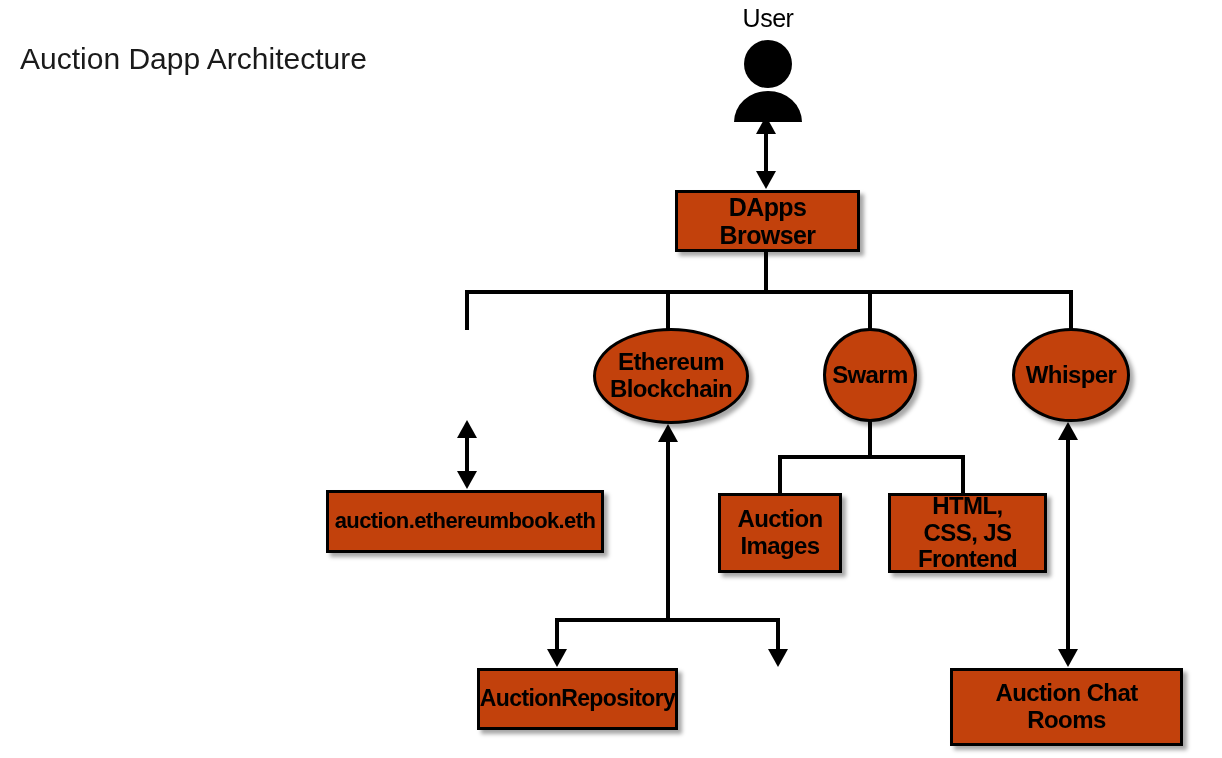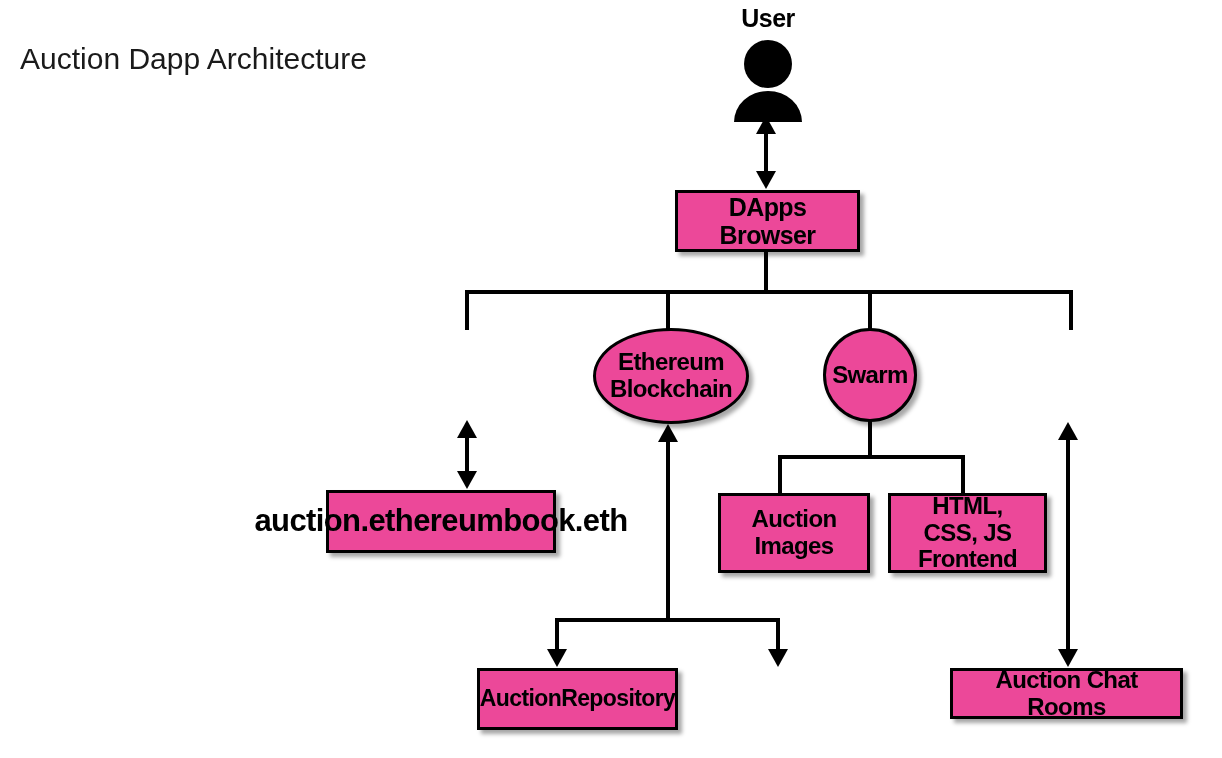--- a/index.html
+++ b/index.html
@@ -25,33 +25,33 @@
     letter-spacing: 0px;
     white-space: nowrap;
   }
   #user-label {
     position: absolute;
     left: 688px;
     top: 4px;
     width: 160px;
     text-align: center;
     font-size: 25px;
-    font-weight: 700;
+    font-weight: 400;
     color: #000;
     letter-spacing: -0.5px;
   }
   #user-icon {
     position: absolute;
     left: 733px;
     top: 40px;
   }
   .node {
     position: absolute;
     box-sizing: border-box;
-    background: #ec4899;
+    background: #c2410c;
     border: 3px solid #000000;
     box-shadow: 4px 4px 4px rgba(0,0,0,0.35);
     display: flex;
     align-items: center;
     justify-content: center;
     text-align: center;
     color: #000000;
     font-size: 24px;
     font-weight: 700;
     line-height: 1.12;
@@ -61,26 +61,26 @@
   }
   .ellipse {
     border-radius: 50%;
     border-width: 3.5px;
   }
   #node-dapps-browser   { left: 675px; top: 190px; width: 185px; height: 62px; font-size: 25px; }
   #node-ens             { left: 422px; top: 328px; width: 92px;  height: 92px; }
   #node-ethereum        { left: 593px; top: 328px; width: 156px; height: 96px; }
   #node-swarm           { left: 823px; top: 328px; width: 94px;  height: 94px; }
   #node-whisper         { left: 1012px; top: 328px; width: 118px; height: 94px; }
-  #node-ens-domain      { left: 326px; top: 490px; width: 230px; height: 63px; font-size: 31px; }
-  #node-auction-images  { left: 718px; top: 493px; width: 152px; height: 80px; }
+  #node-ens-domain      { left: 326px; top: 490px; width: 278px; height: 63px; font-size: 22px; }
+  #node-auction-images  { left: 718px; top: 493px; width: 124px; height: 80px; }
   #node-frontend        { left: 888px; top: 493px; width: 159px; height: 80px; }
   #node-auction-repo    { left: 477px; top: 668px; width: 201px; height: 62px; font-size: 23px; }
   #node-deed-repo       { left: 678px; top: 668px; width: 201px; height: 62px; font-size: 23px; }
-  #node-chat-rooms      { left: 950px; top: 668px; width: 233px; height: 51px; font-size: 24px; }
+  #node-chat-rooms      { left: 950px; top: 668px; width: 233px; height: 78px; font-size: 24px; }
   #connector-layer {
     position: absolute;
     left: 0;
     top: 0;
     z-index: 1;
     pointer-events: none;
   }
   #connector-layer line { stroke: #000000; stroke-width: 4; }
   #connector-layer polygon { fill: #000000; stroke: none; }
 </style>
@@ -142,20 +142,21 @@
       <line x1="1068" y1="436" x2="1068" y2="654"></line>
       <polygon points="1068,422 1058,440 1078,440"></polygon>
       <polygon points="1068,667 1058,649 1078,649"></polygon>
     </g>
   </svg>
 
   <div class="node" id="node-dapps-browser">DApps Browser</div>
 
   <div class="node ellipse" id="node-swarm">Swarm</div>
   <div class="node ellipse" id="node-ethereum">Ethereum Blockchain</div>
+  <div class="node ellipse" id="node-whisper">Whisper</div>
 
   <div class="node" id="node-ens-domain">auction.ethereumbook.eth</div>
   <div class="node" id="node-auction-images">Auction Images</div>
   <div class="node" id="node-frontend">HTML, CSS, JS Frontend</div>
   <div class="node" id="node-auction-repo">AuctionRepository</div>
   <div class="node" id="node-chat-rooms">Auction Chat Rooms</div>
 
 </div>
 
 </body></html>

